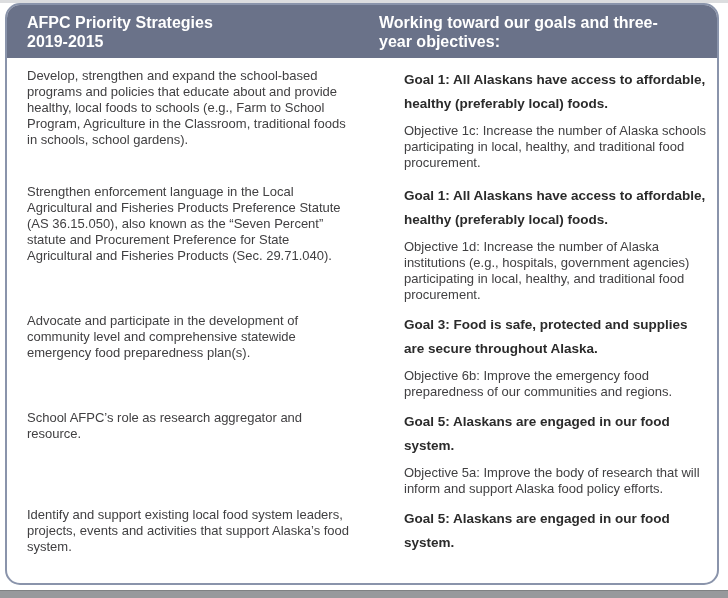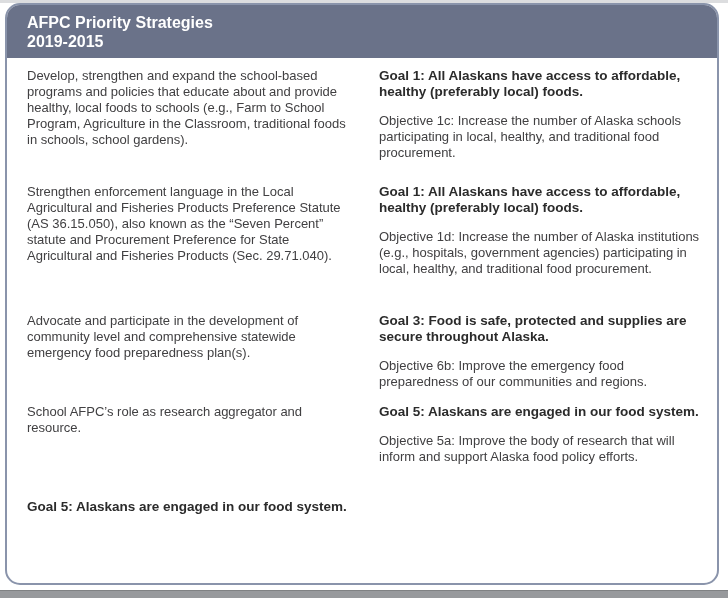--- a/index.html
+++ b/index.html
@@ -37,52 +37,56 @@
   }
   .header .hinner { max-width: 300px; }
   .row {
     display: grid;
     grid-template-columns: 352px 1fr;
     box-sizing: border-box;
     padding: 10px 10px 0 20px;
     font-size: 13px;
     line-height: 16px;
     color: #414042;
+    gap: 25px;
   }
   .row .strategy { padding-right: 24px; }
   .row.r1 { min-height: 116px; }
   .row.r2 { min-height: 129px; }
   .row.r3 { min-height: 91px; }
   .row.r4 { min-height: 95px; }
   .row.r5 { min-height: 98px; }
   .goal {
     font-weight: bold;
     color: #2b2b2b;
     font-size: 13.5px;
-    line-height: 16px;
+    line-height: 24px;
   }
-  .objective { margin-top: 13px; }
+  .objective { margin-top: 7px; }
   .bottom-strip {
     position: absolute; bottom: 0; left: 0; right: 0; height: 7px;
     background: #97999c;
     border-top: 1px solid #7f8183;
   }
 </style>
 </head>
 <body>
 
 <div class="page">
   <div class="top-strip"></div>
 
   <div class="card">
 
     <div class="header">
       <div class="hcol1">
         <div>AFPC Priority Strategies</div>
         <div>2019-2015</div>
+      </div>
+      <div class="hcol2">
+        <div class="hinner">Working toward our goals and three-year objectives:</div>
       </div>
     </div>
 
     <div class="row r1">
       <div class="strategy">Develop, strengthen and expand the school-based programs and policies that educate about and provide healthy, local foods to schools (e.g., Farm to School Program, Agriculture in the Classroom, traditional foods in schools, school gardens).</div>
       <div class="goalcell">
         <div class="goal">Goal 1: All Alaskans have access to affordable, healthy (preferably local) foods.</div>
         <div class="objective">Objective 1c: Increase the number of Alaska schools participating in local, healthy, and traditional food procurement.</div>
       </div>
     </div>
@@ -105,20 +109,21 @@
 
     <div class="row r4">
       <div class="strategy">School AFPC’s  role as research aggregator and resource.</div>
       <div class="goalcell">
         <div class="goal">Goal 5: Alaskans are engaged in our food system.</div>
         <div class="objective">Objective 5a: Improve the body of research that will inform and support Alaska food policy efforts.</div>
       </div>
     </div>
 
     <div class="row r5">
+      <div class="strategy">Identify and support existing local food system leaders, projects, events and activities that support Alaska’s food system.</div>
       <div class="goalcell">
         <div class="goal">Goal 5: Alaskans are engaged in our food system.</div>
       </div>
     </div>
 
   </div>
 
   <div class="bottom-strip"></div>
 </div>
 

